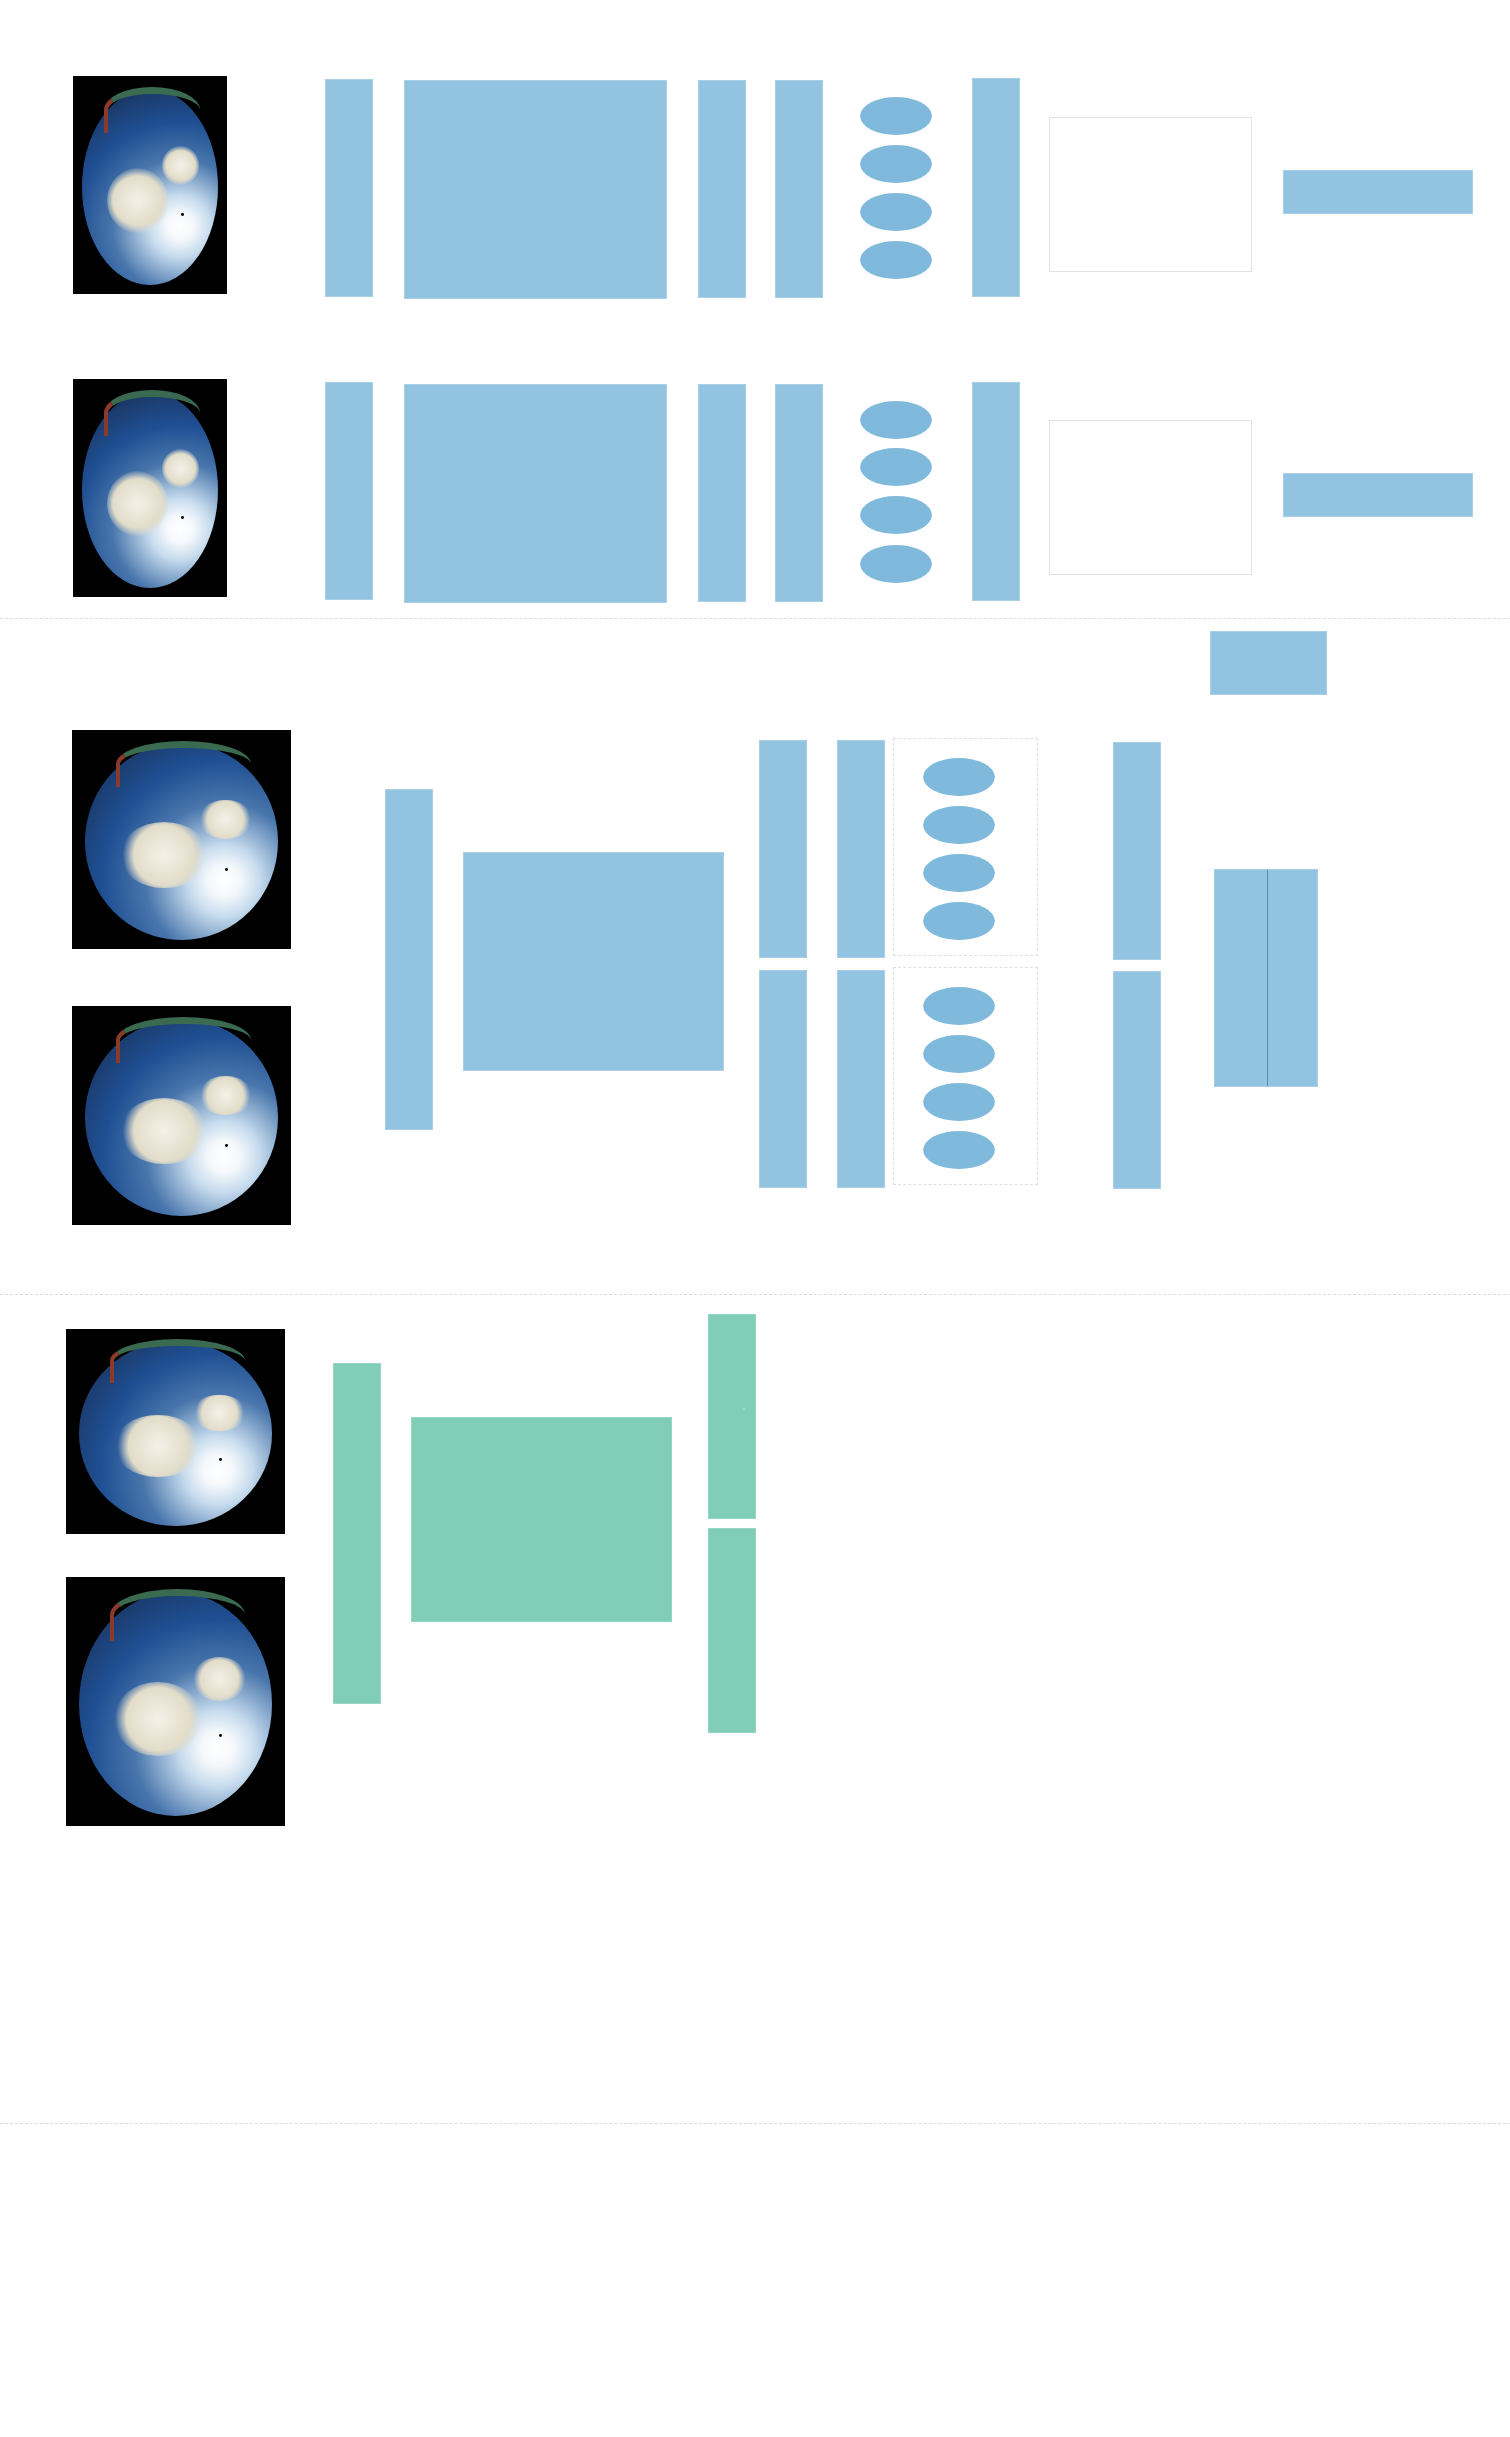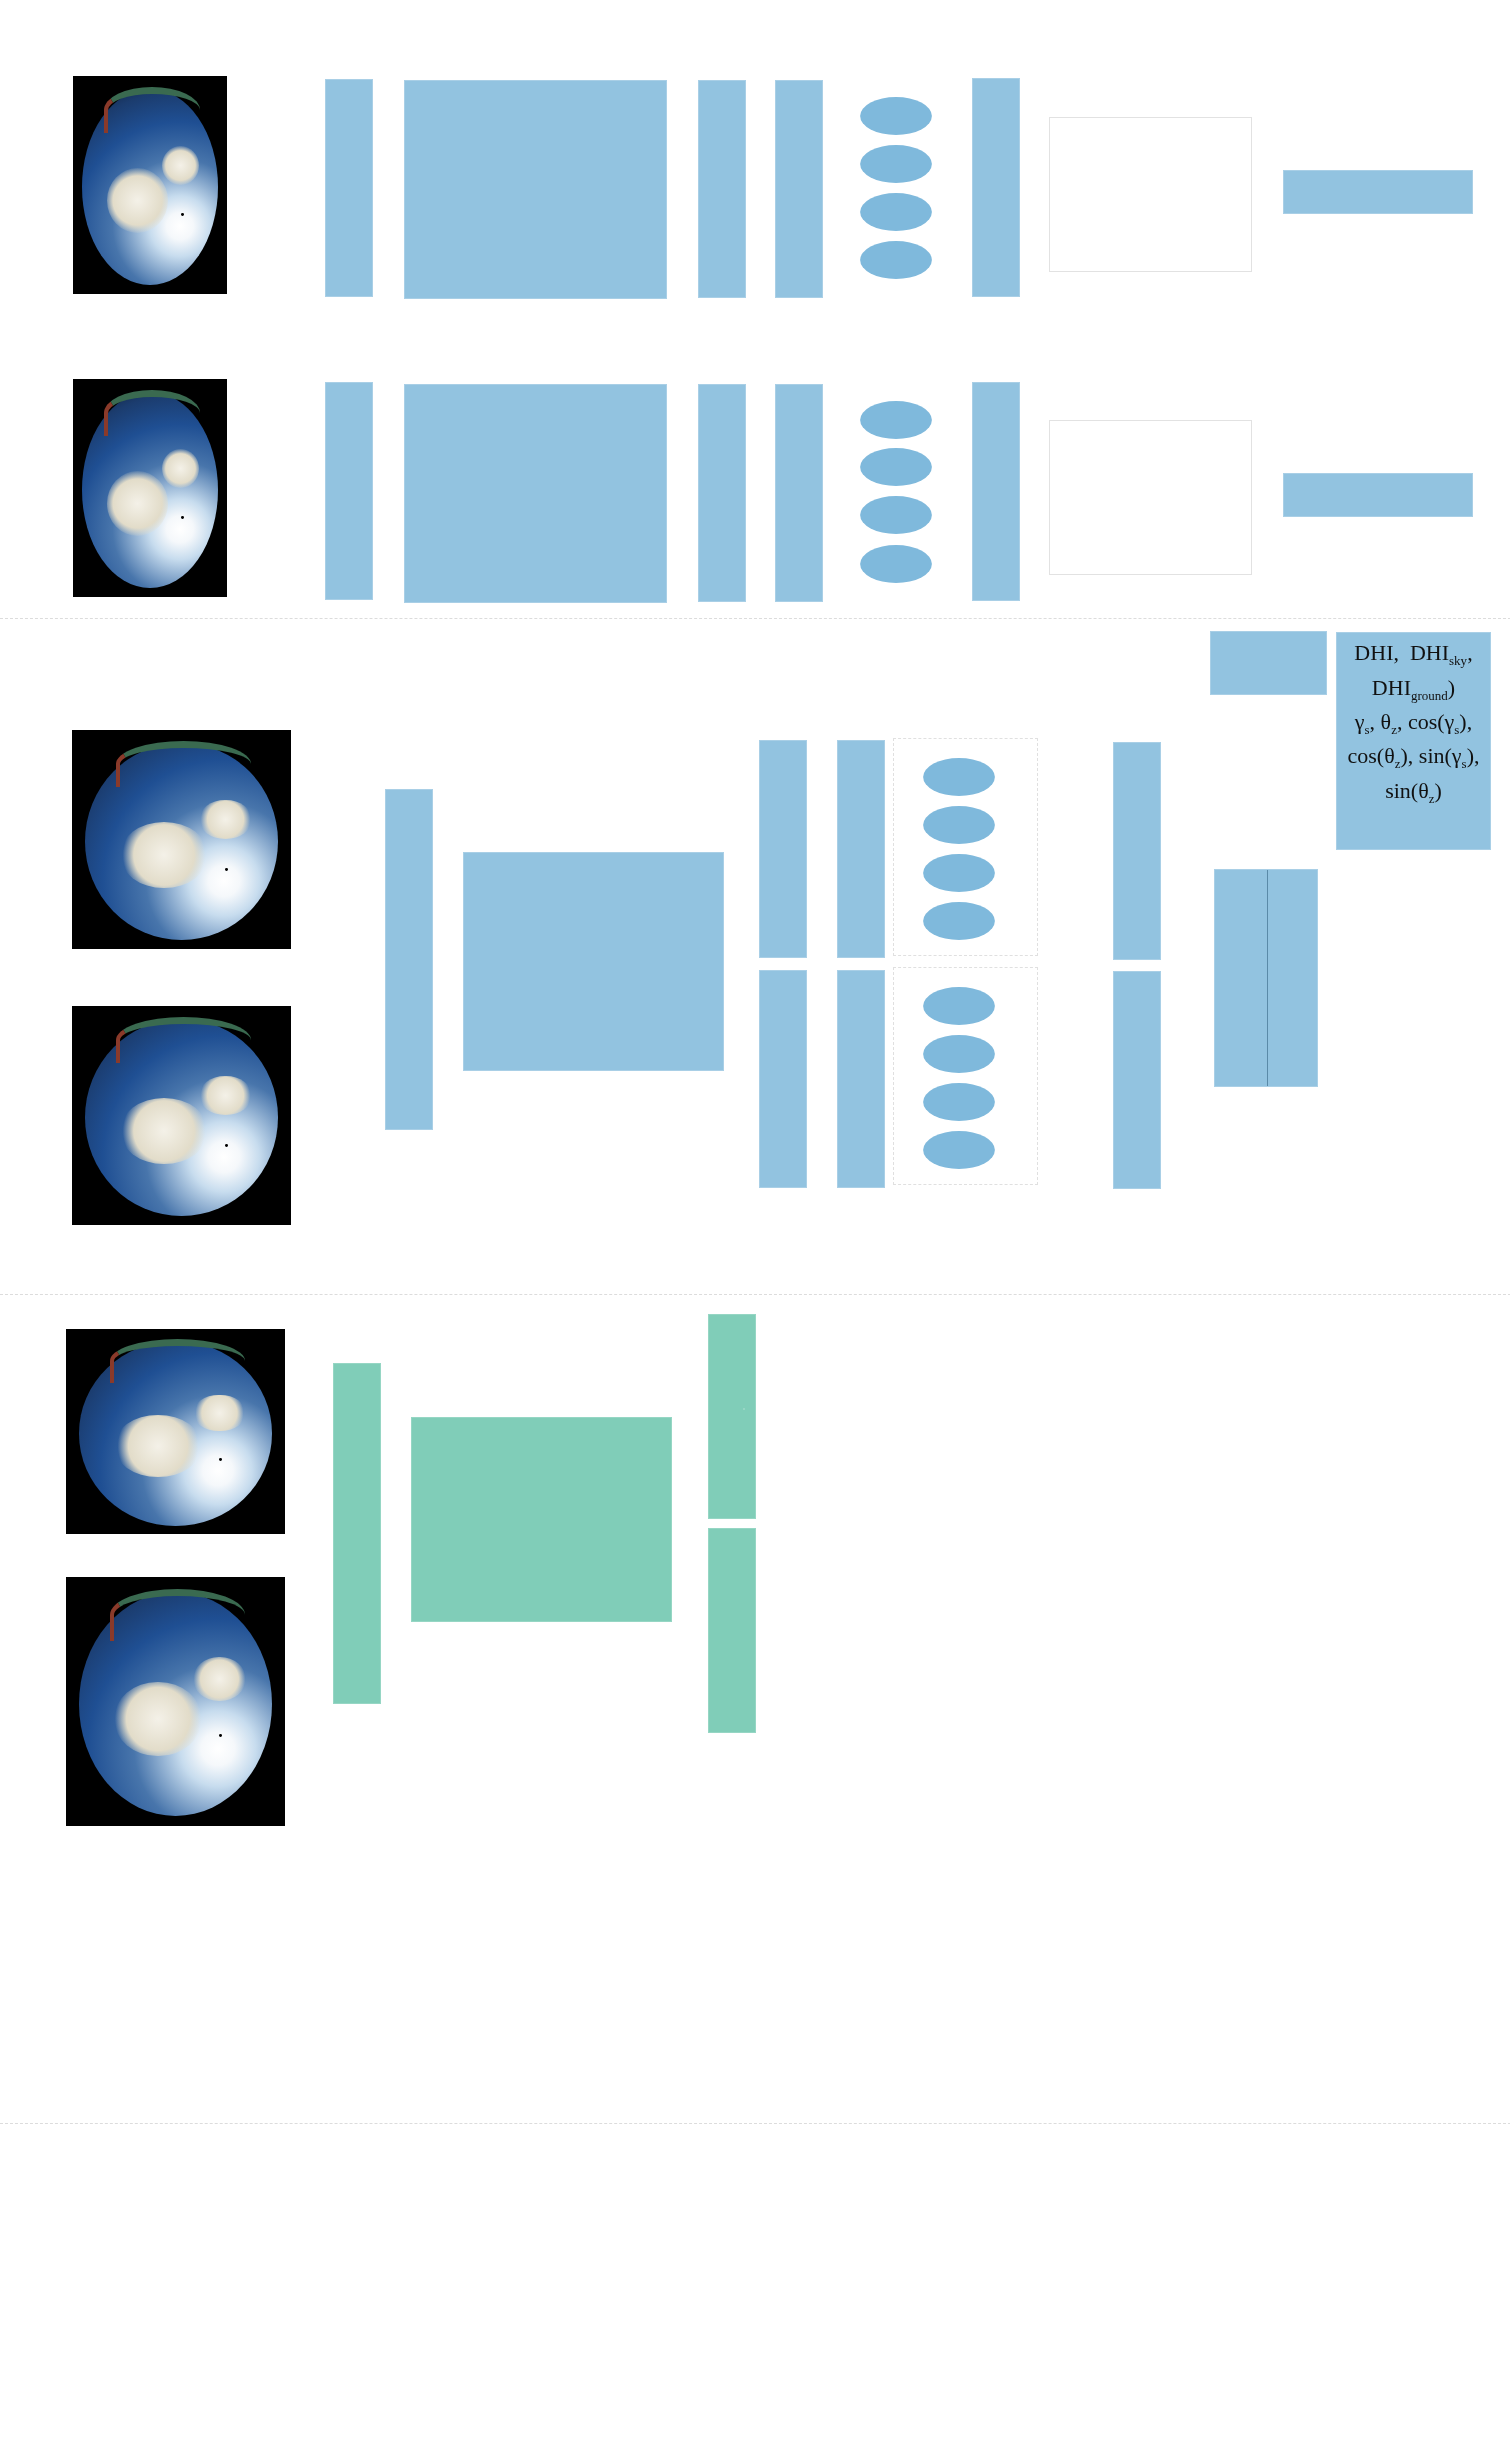--- a/index.html
+++ b/index.html
@@ -194,29 +194,20 @@
   <div class="box blue" style="left:1113px;top:971px;width:48px;height:218px">
     <div class="vtext"></div>
     </div>
 
   <div class="box blue" style="left:1210px;top:631px;width:117px;height:64px">
     <div style="text-align:center;font-size:20.5px;line-height:25px;padding-top:7.3px;font-family:'Liberation Serif',serif">
       <div></div>
         <div></div>
       </div>
     </div>
-  <div class="multi blue" style="left:1336px;top:632px;width:155px;height:218px">
-    <div></div>
-    <div></div>
-    <div>DHI,&nbsp; DHI<sub>sky</sub>,</div>
-    <div>DHI<sub>ground</sub>)</div>
-    <div>γ<sub>s</sub>, θ<sub>z</sub>, cos(γ<sub>s</sub>),</div>
-    <div>cos(θ<sub>z</sub>), sin(γ<sub>s</sub>),</div>
-    <div>sin(θ<sub>z</sub>)</div>
-  </div>
   <div class="box blue" style="left:1214px;top:869px;width:104px;height:218px">
     <div style="position:absolute;left:52px;top:0;width:0.7px;height:100%;background:#5a8aa8"></div>
     <div class="vtext" style="left:26px"></div>
     </div>
   <div class="label" style="left:1213px;top:1094px;font-size:35px"></div>
   <div class="label" style="left:1305px;top:1094px;font-size:35px"></div>
 
   <div class="label title" style="left:66px;top:1297px;width:146px;font-size:41px"></div>
   <div class="photo" style="left:66px;top:1329px;width:219px;height:205px">
     <div class="fish"></div>

